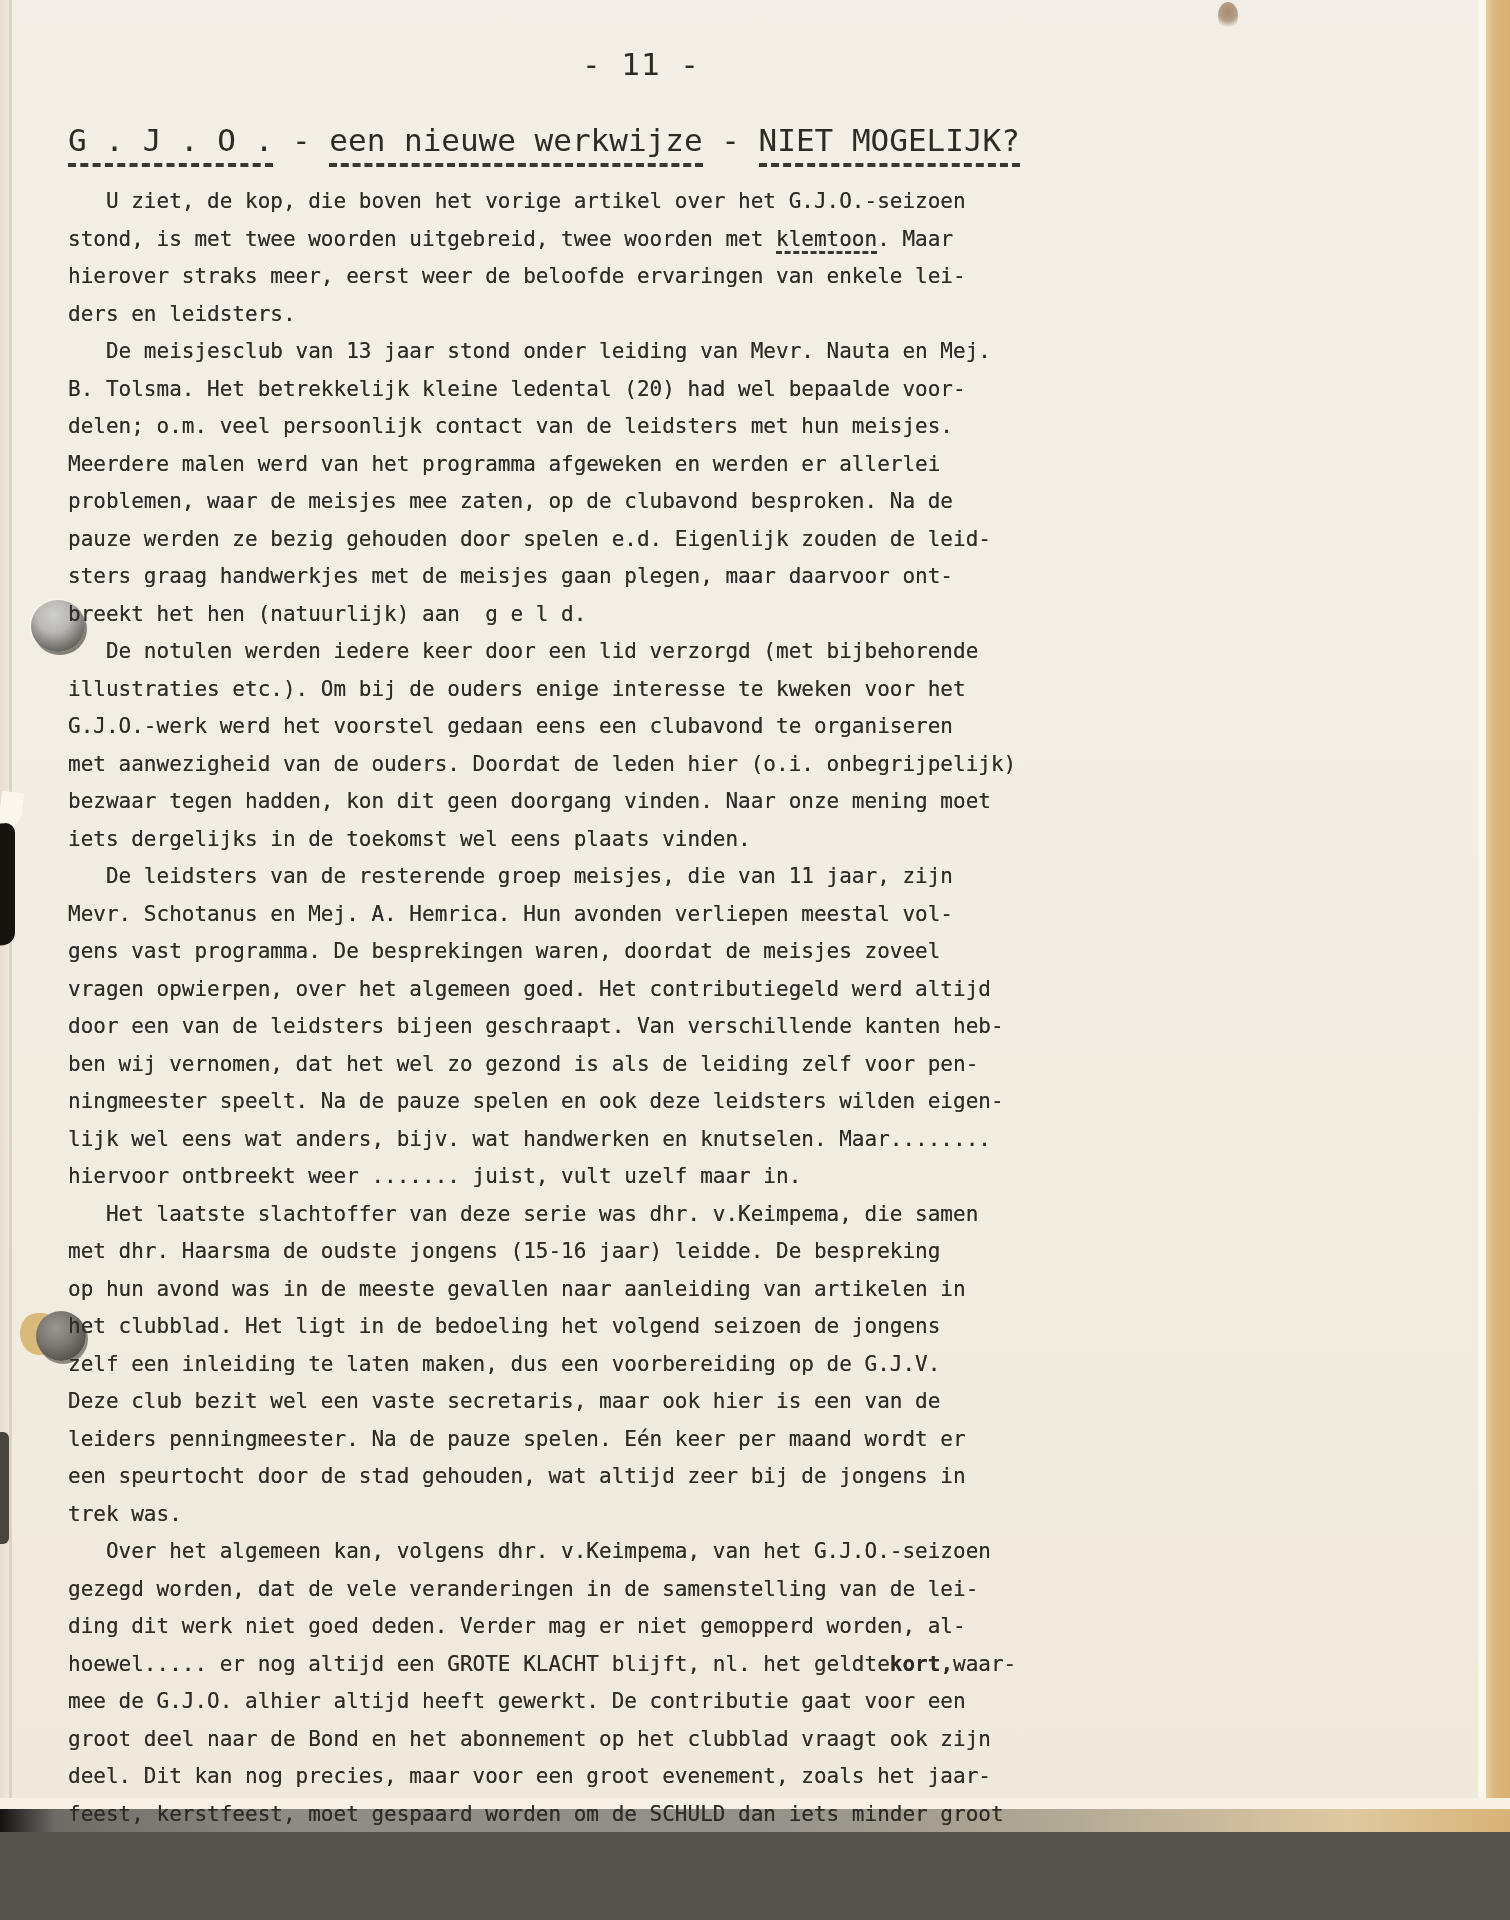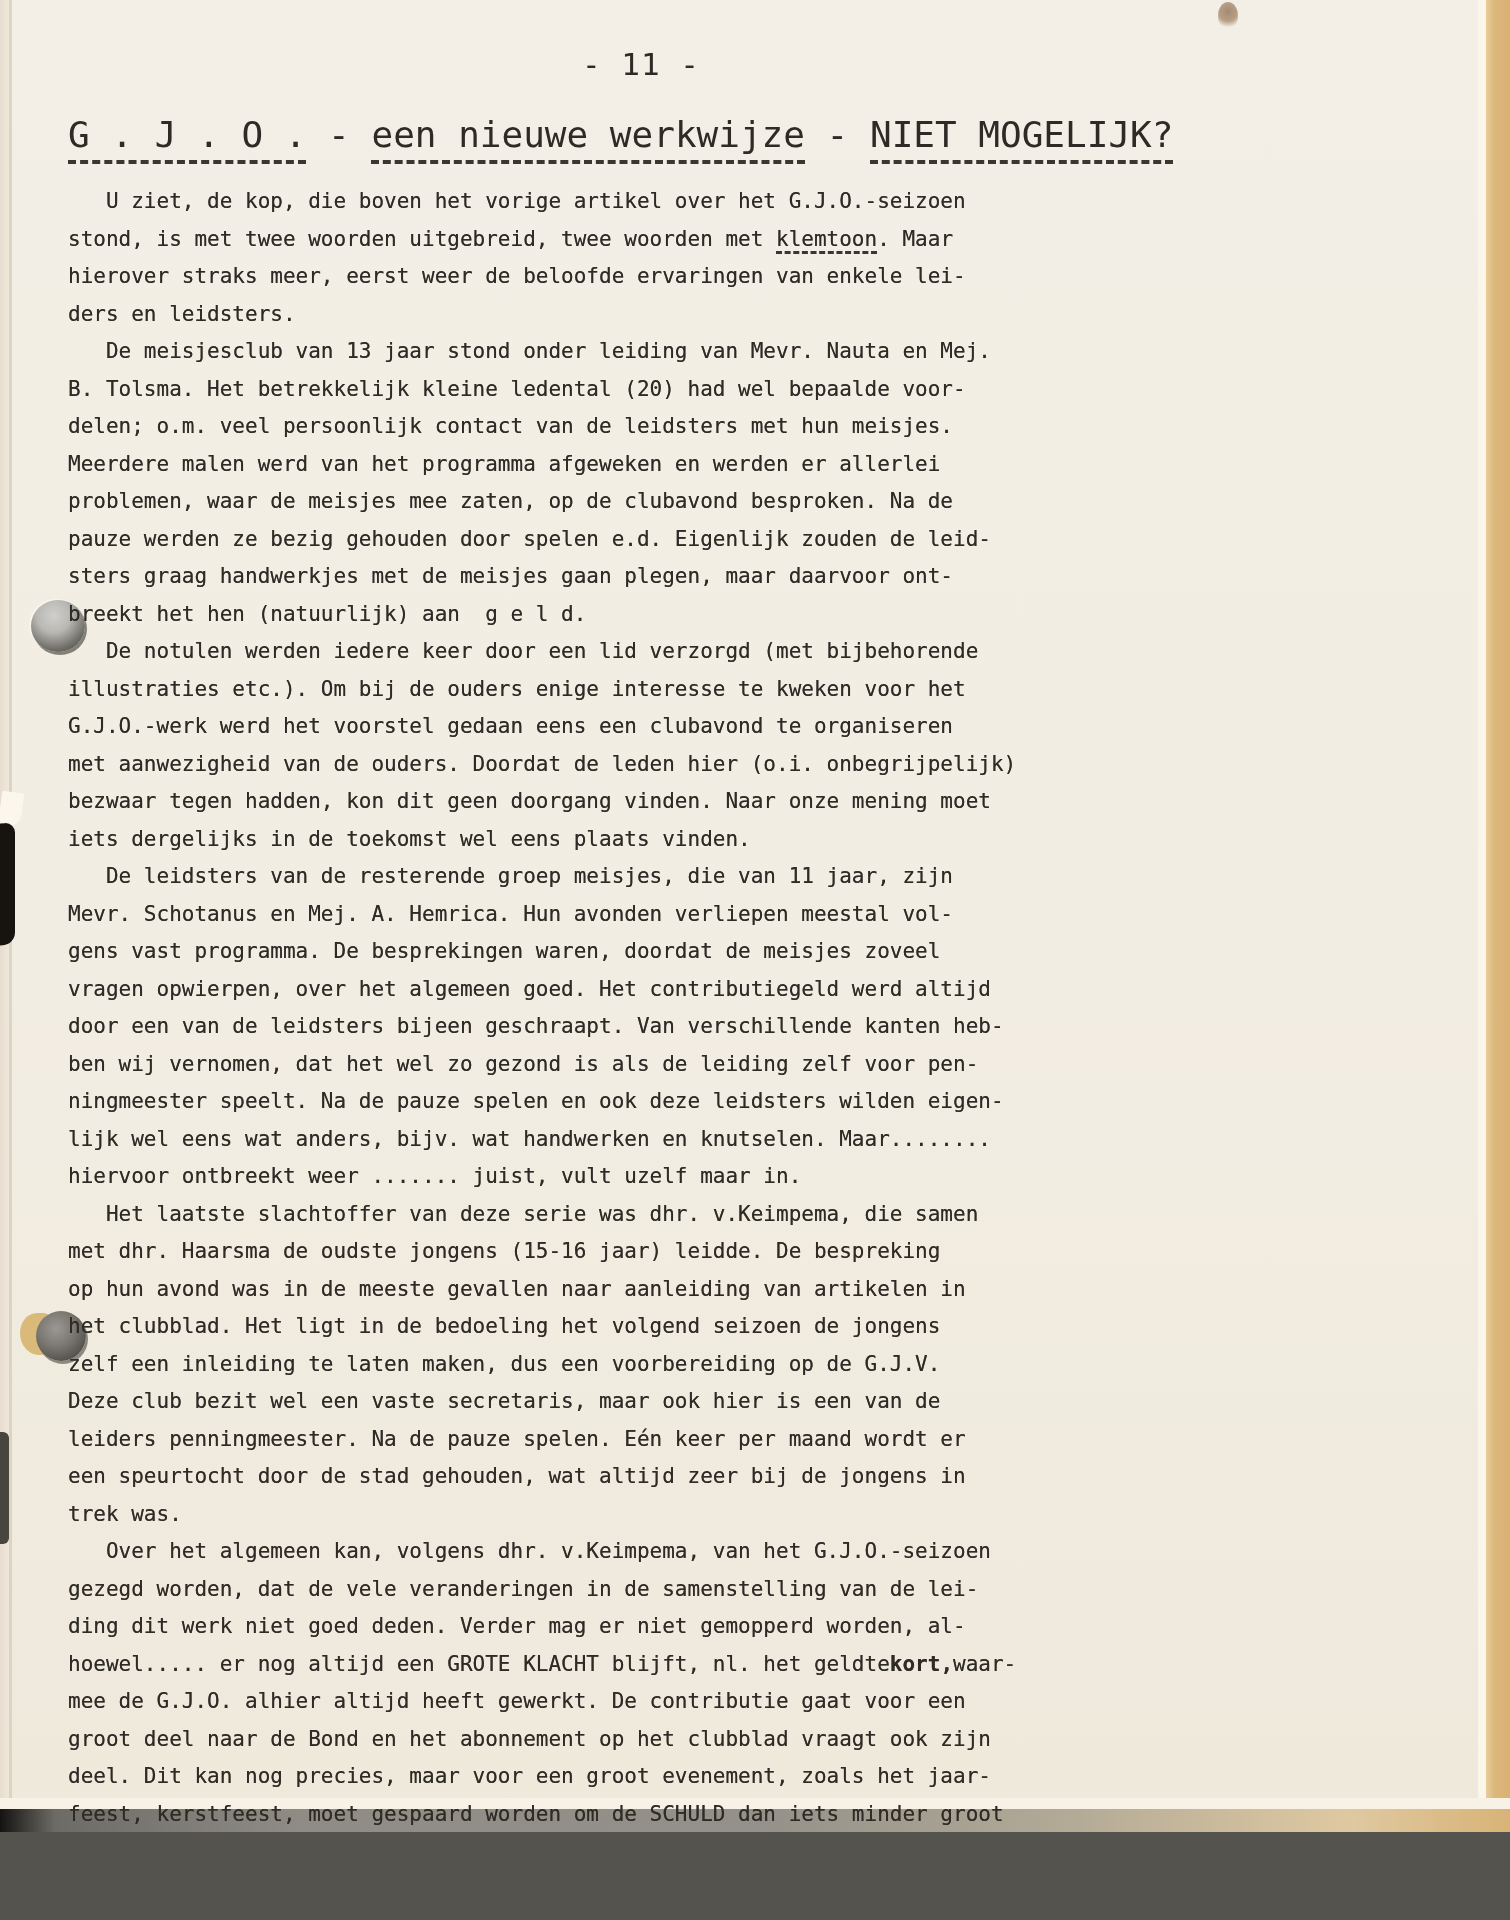--- a/index.html
+++ b/index.html
@@ -13,22 +13,22 @@
     font-family:"DejaVu Sans Mono","Liberation Mono",monospace;
     color:#2e2b27;
   }
 
   
   .page-number {
     position:absolute; top:46px; left:582px;
     font-size:31px; letter-spacing:1px; white-space:pre;
   }
   .heading {
-    position:absolute; top:114px; left:68px;
-    font-size:36px; white-space:pre;
+    position:absolute; top:122px; left:68px;
+    font-size:31px; white-space:pre;
   }
   .heading span { display:inline-block; }
   .tw-underline { border-bottom:4px dashed #3a3732; padding-bottom:5px; }
 
   .page-body {
     position:absolute; top:183px; left:68px; right:30px;
     font-size:21px; line-height:37.5px; white-space:pre;
     text-shadow:0 0 0.5px rgba(44,41,36,0.65);
   }
   .line { height:37.5px; }

